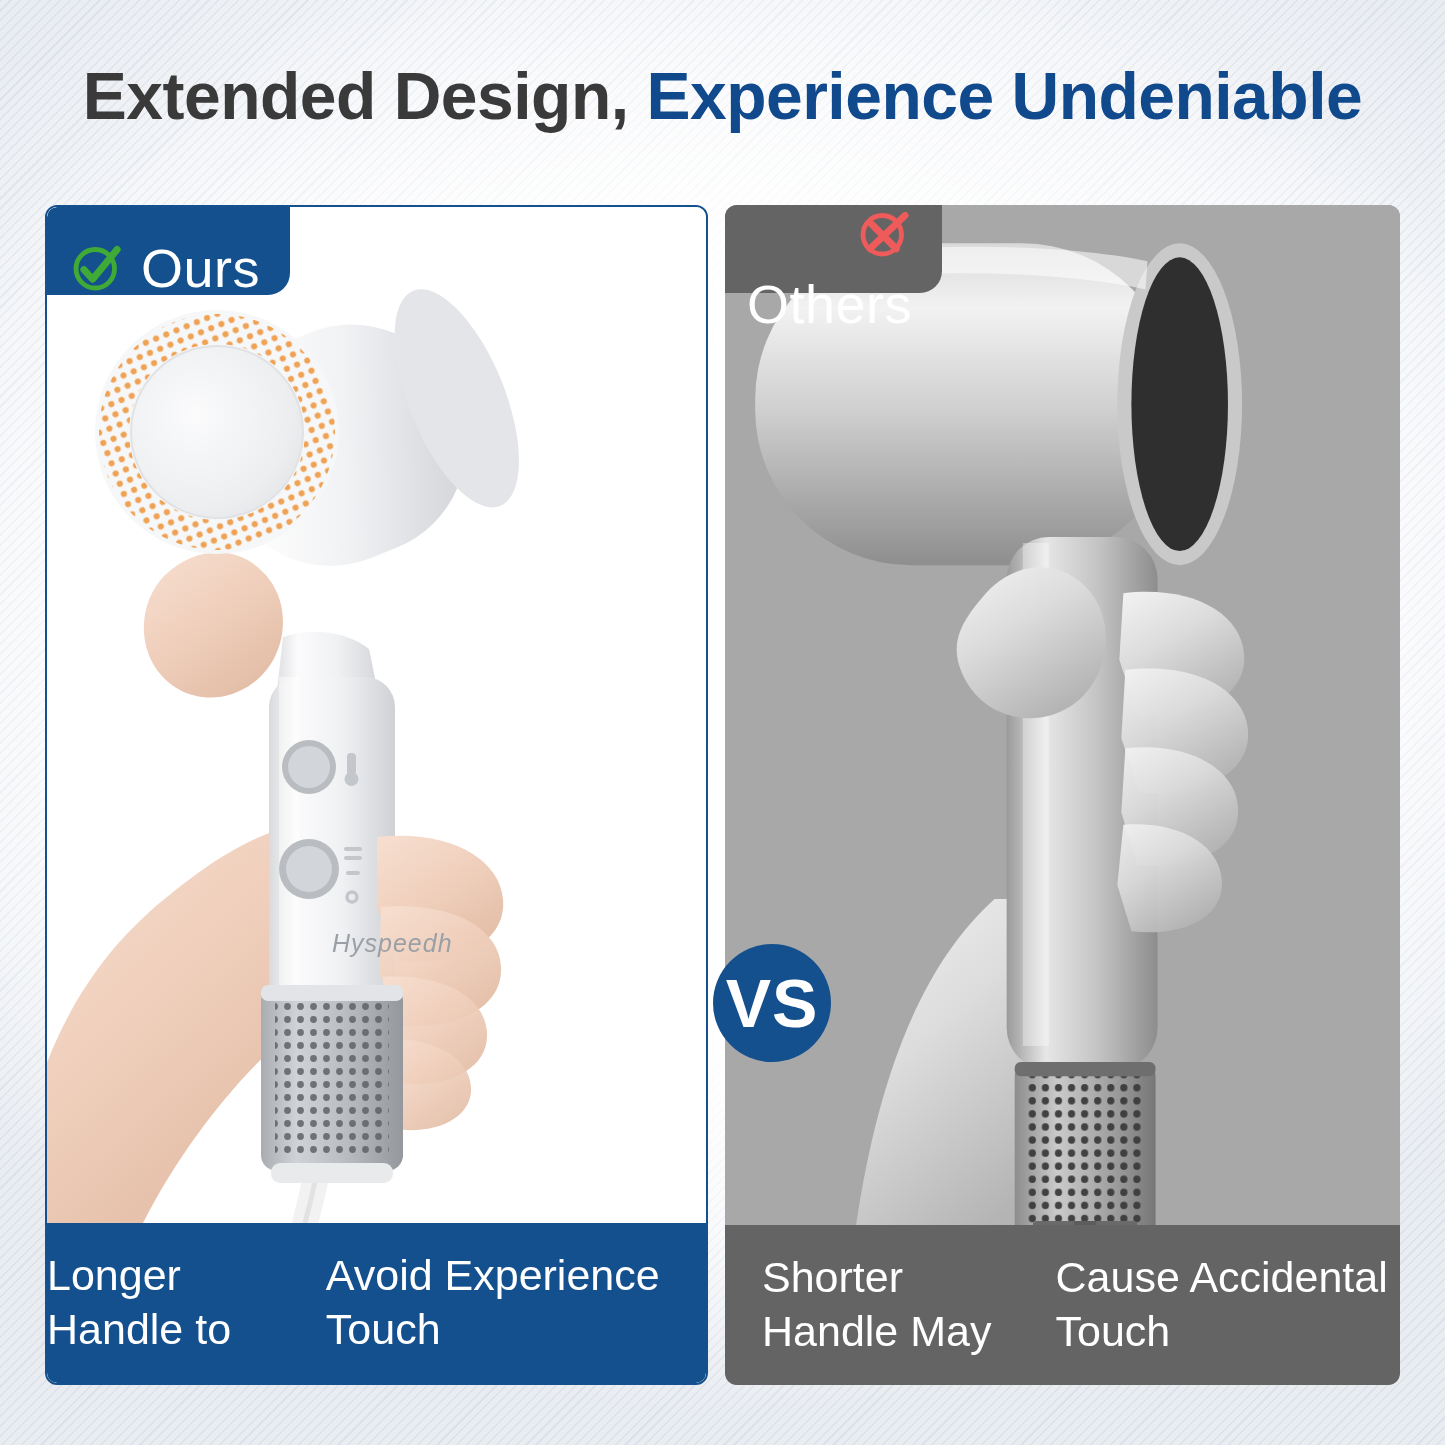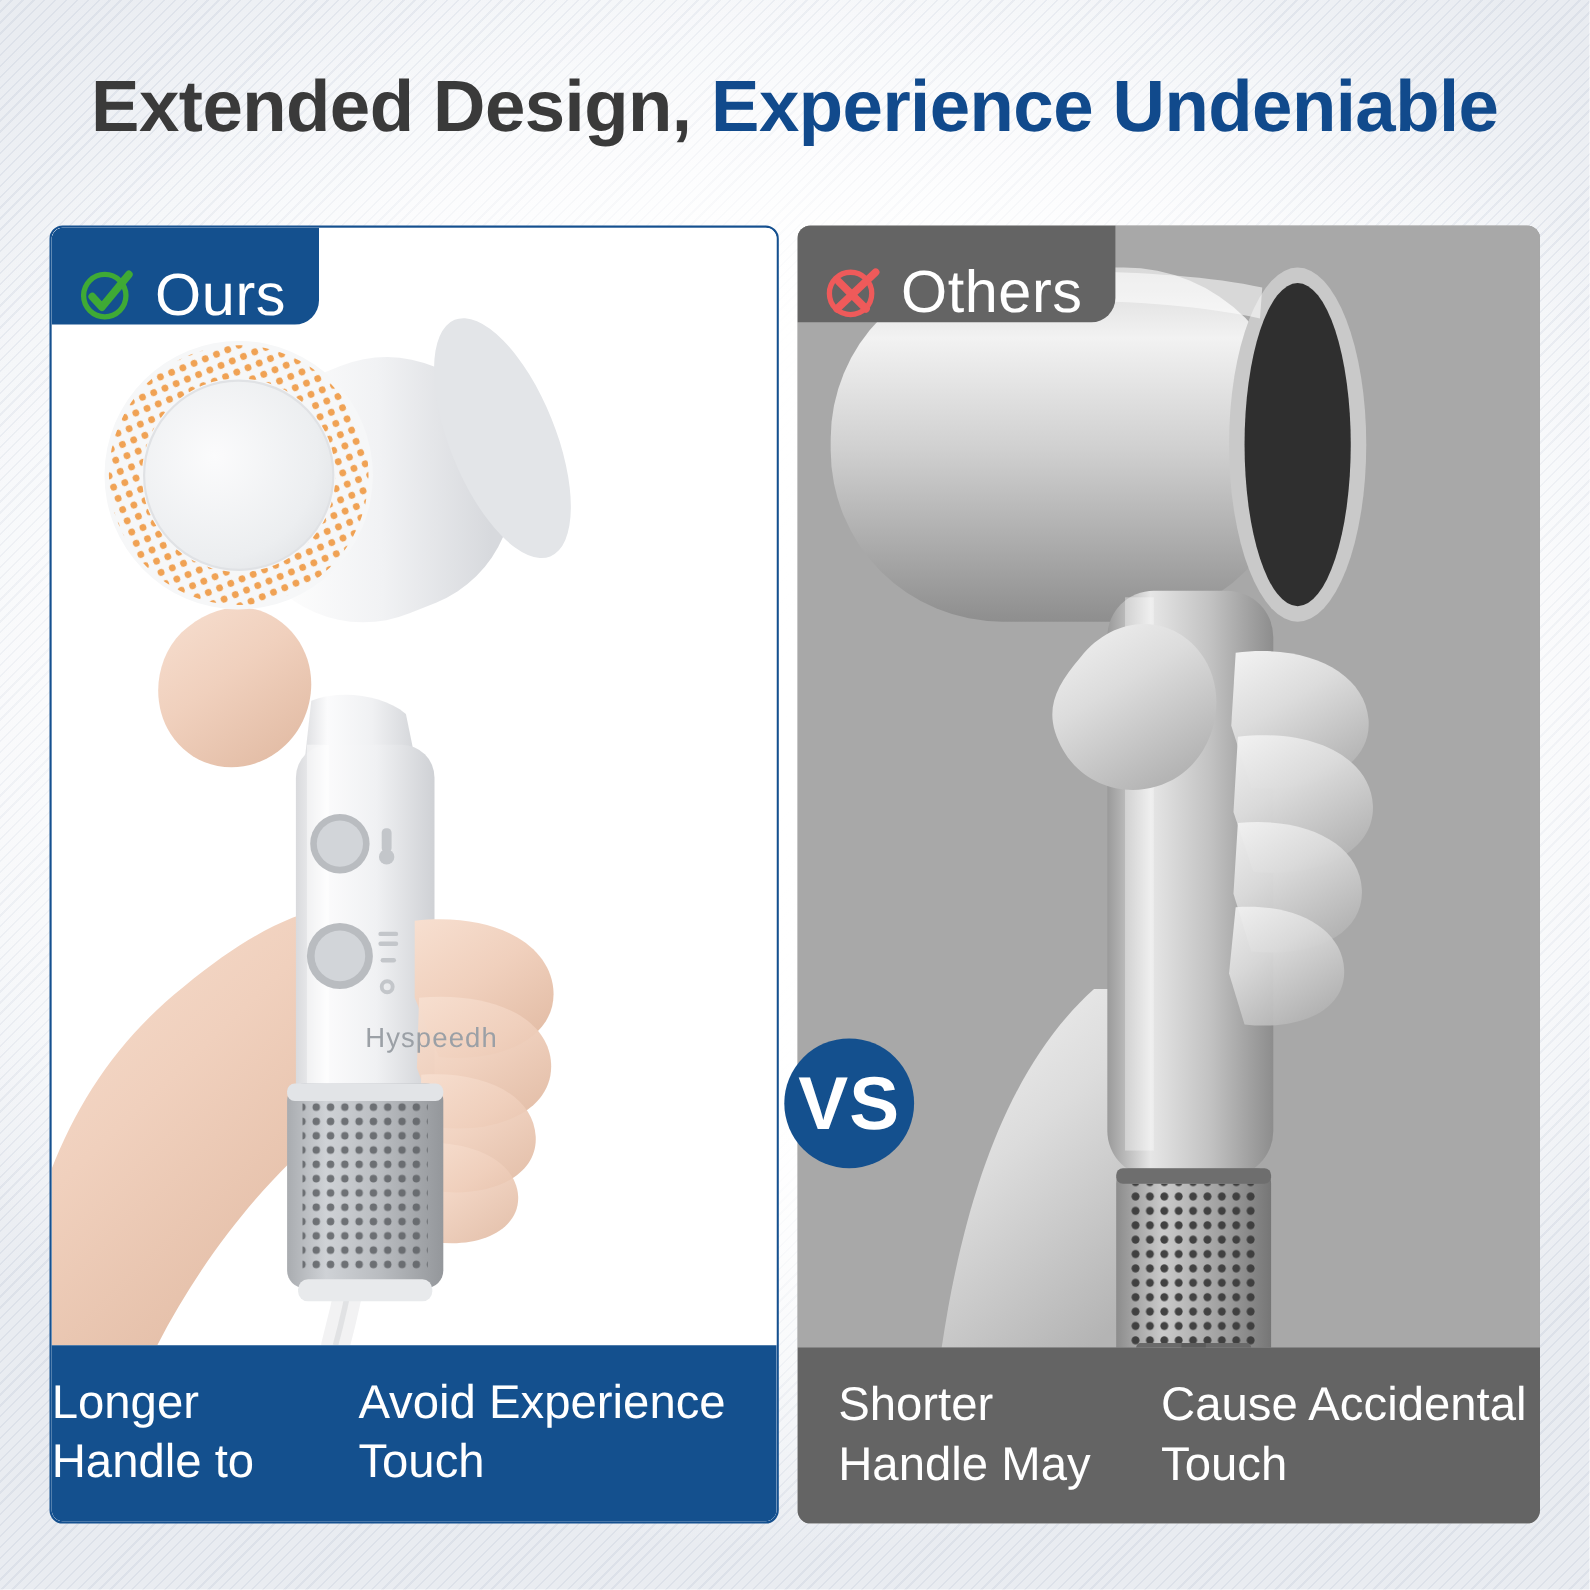--- a/index.html
+++ b/index.html
@@ -53,33 +53,33 @@
   .panel-others{
     right:0; width:675px;
     background:#a9a9a9;
   }
 
   .photo{
     position:absolute; left:0; right:0; top:0;
     bottom:160px;
     overflow:hidden;
   }
-  .panel-ours .photo{ background:#ffffff; }
+  .panel-ours .photo{ background:#ffffff;font-style:italic; }
   .panel-others .photo{ background:#a8a8a8; }
 
   
   .badge{
     position:absolute; top:0; left:0;
     display:flex; align-items:flex-end; gap:16px;
     height:88px; padding:0 30px 0 22px;
     border-radius:10px 0 22px 0;
     z-index:6;
   }
   .badge-ours{ background:#14508e; }
-  .badge-others{ background:#646464; }
+  .badge-others{ background:#646464;flex-direction:column; }
   .badge-label{
     color:#ffffff; font-size:54px; font-weight:400;
     letter-spacing:0.5px; line-height:1;
   }
   .badge-icon{ width:56px; height:56px; display:block; flex:0 0 56px; }
 
   
   .caption{
     position:absolute; left:0; right:0; bottom:0;
     height:160px;

